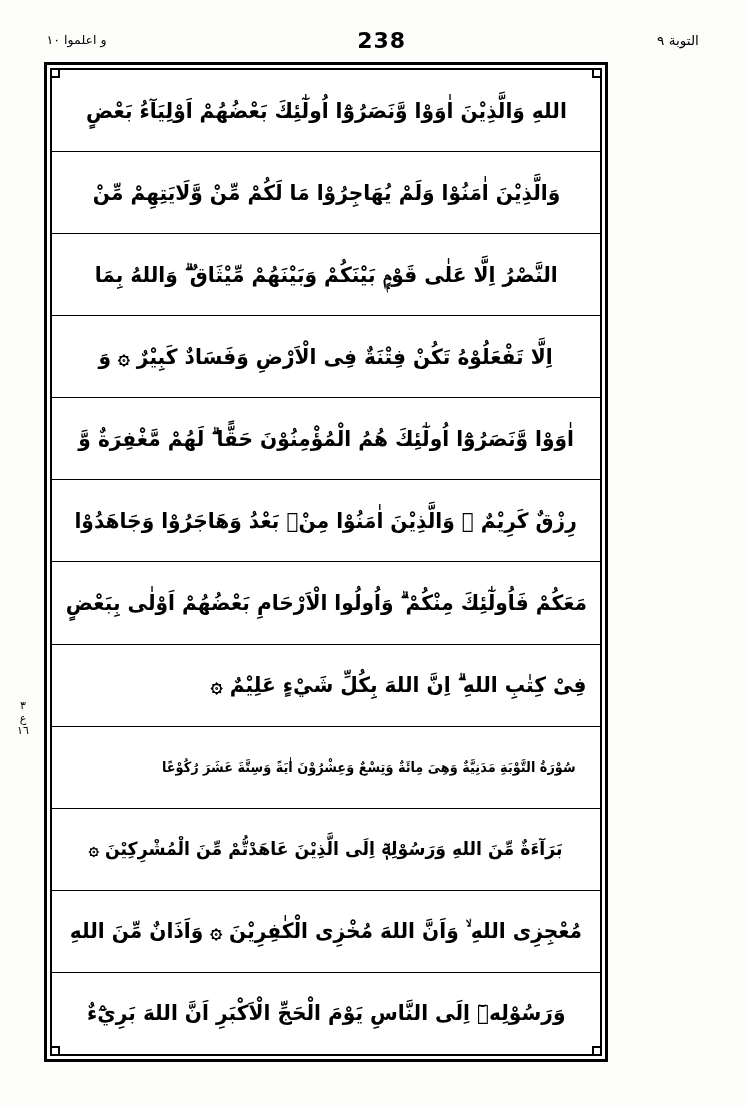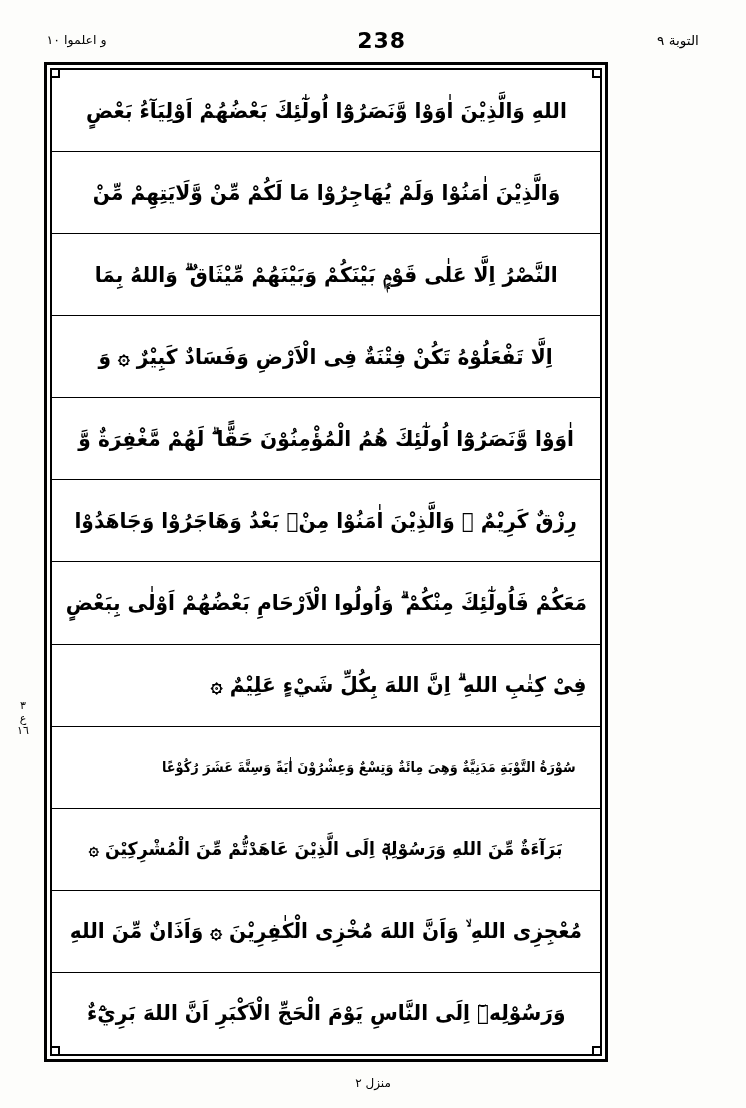--- a/index.html
+++ b/index.html
@@ -228,17 +228,14 @@
         <div class="line">
             <span class="ayah">مُعْجِزِى اللهِ ۙ وَاَنَّ اللهَ مُخْزِى الْكٰفِرِيْنَ ۞ وَاَذَانٌ مِّنَ اللهِ</span>
           </div>
         <div class="line">
             <span class="ayah">وَرَسُوْلِهٖٓ اِلَى النَّاسِ يَوْمَ الْحَجِّ الْاَكْبَرِ اَنَّ اللهَ بَرِيْٓءٌ</span>
           </div>
       </div>
     </div>
   </div>
 
-  <div class="footer">
-    <span>منزل ٢</span>
-  </div>
 
 </div>
 
 </body></html>

